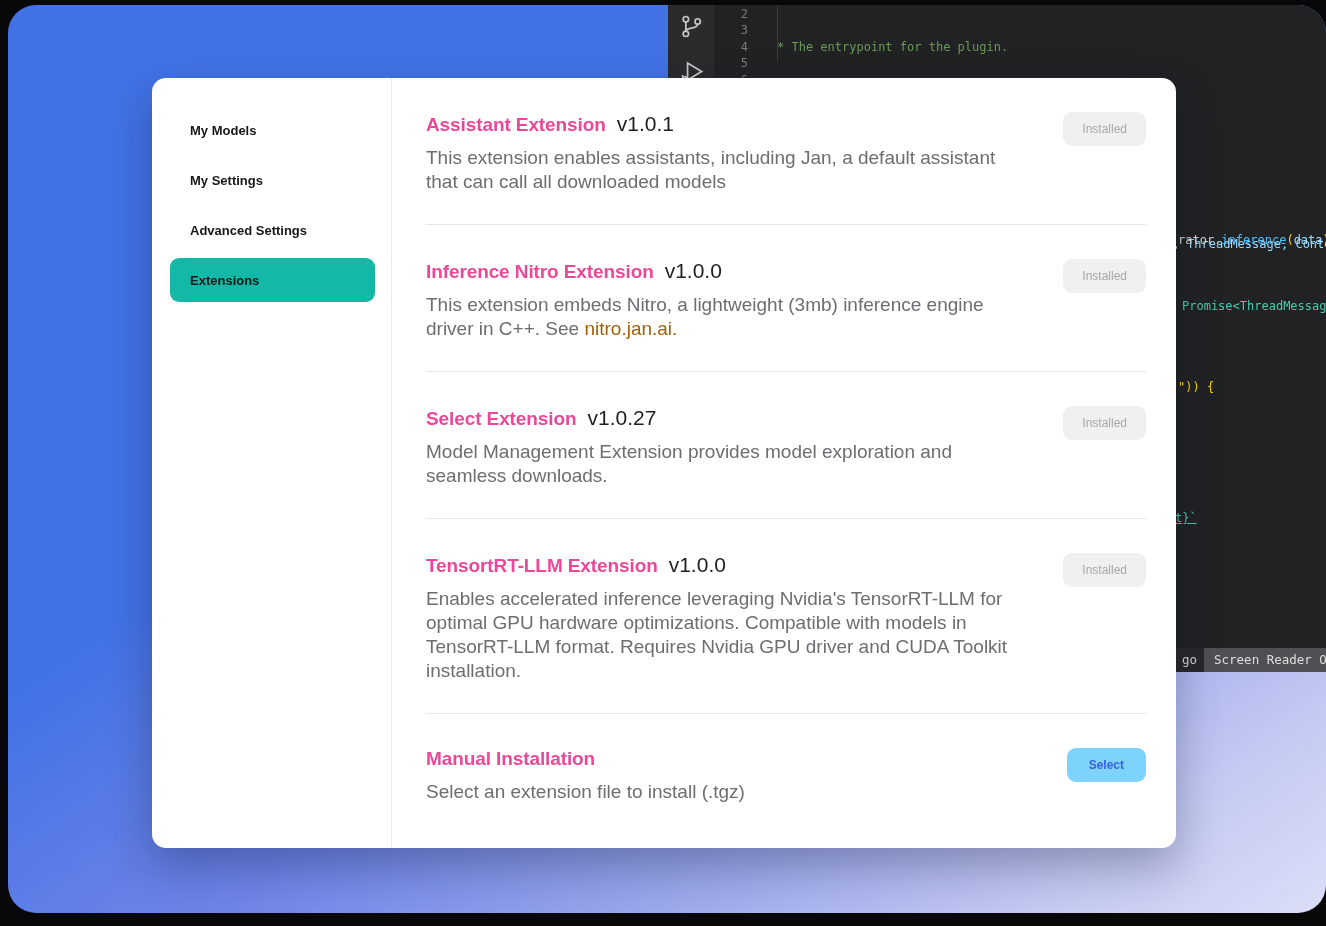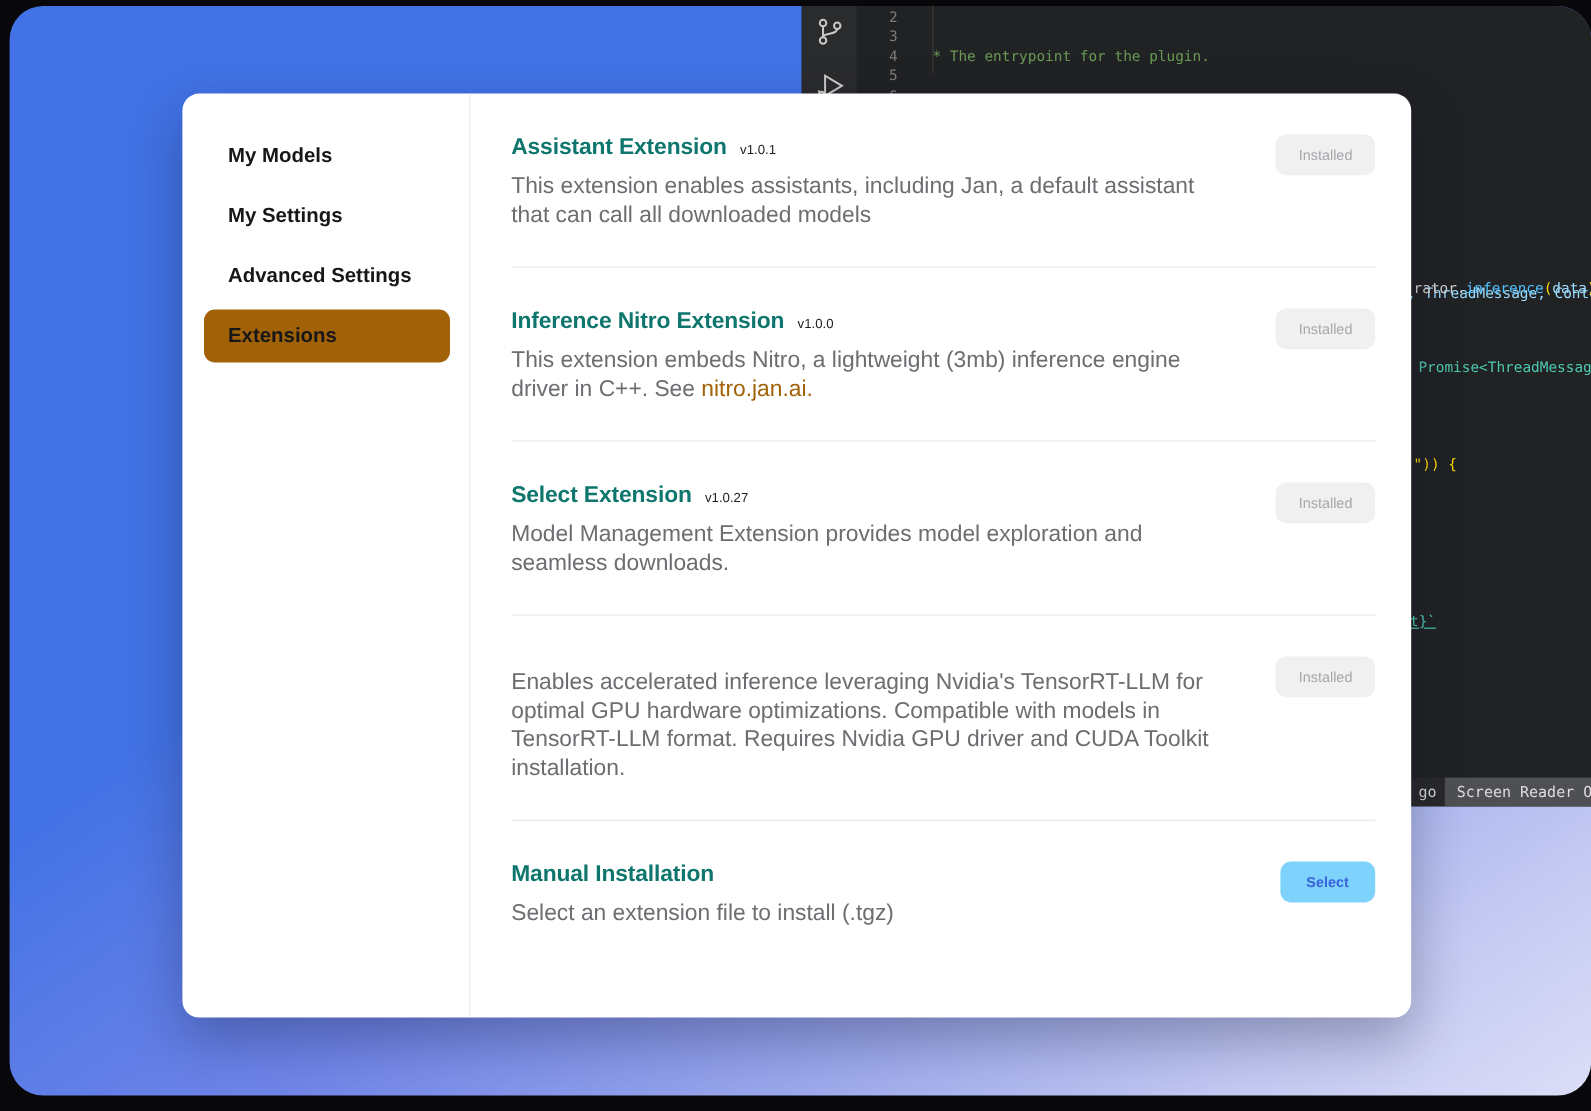--- a/index.html
+++ b/index.html
@@ -59,32 +59,32 @@
     box-shadow:0 18px 45px rgba(10,15,40,.30);
     display:flex; overflow:hidden;
   }
   .sidebar {
     width:240px; border-right:1px solid #ececec;
     padding:30px 16px 0 18px; flex-shrink:0;
   }
   .side-item {
     height:44px; display:flex; align-items:center;
     padding:0 20px; margin-bottom:6px; border-radius:9px;
-    font-size:17px; font-weight:700; color:#17171a; cursor:pointer;
-  }
-  .side-item.active { background:#a16207; }
+    font-size:13px; font-weight:700; color:#17171a; cursor:pointer;
+  }
+  .side-item.active { background:#14b8a6; }
   .content { flex:1; padding:34px 30px 0 34px; overflow:hidden; }
   .entry {
     display:flex; justify-content:space-between; align-items:flex-start; gap:24px;
     padding:34px 0 30px; border-bottom:1px solid #e8e8e8;
   }
   .entry:first-child { padding-top:0; }
   .entry:last-child  { border-bottom:none;justify-content:space-between; }
-  .entry-title { font-size:19px; font-weight:700; color:#0f766e; letter-spacing:-.1px; }
-  .entry-version { font-size:11px; font-weight:400; color:#1f1f22; margin-left:11px; }
+  .entry-title { font-size:19px; font-weight:700; color:#ec4899; letter-spacing:-.1px; }
+  .entry-version { font-size:21px; font-weight:400; color:#1f1f22; margin-left:11px; }
   .entry-desc {
     margin-top:10px; font-size:19px; line-height:24px; color:#6d6d72;
     white-space:pre-line; max-width:600px;
   }
   .entry-desc a { color:#a16207; text-decoration:none; cursor:pointer; }
   .btn {
     border:none; border-radius:9px; padding:10px 19px;
     font-family:"Liberation Sans", sans-serif; font-size:12px; white-space:nowrap; flex-shrink:0;
   }
   .btn-installed { background:#f0f0f1; color:#a7a7ac; font-weight:500; }
@@ -177,20 +177,23 @@
             <span class="entry-title">Select Extension</span><span class="entry-version">v1.0.27</span>
           </div>
           <p class="entry-desc">Model Management Extension provides model exploration and
 seamless downloads.</p>
         </div>
         <button class="btn btn-installed">Installed</button>
       </div>
 
       <div class="entry">
         <div>
+          <div>
+            <span class="entry-title">TensortRT-LLM Extension</span><span class="entry-version">v1.0.0</span>
+          </div>
           <p class="entry-desc">Enables accelerated inference leveraging Nvidia's TensorRT-LLM for
 optimal GPU hardware optimizations. Compatible with models in
 TensorRT-LLM format. Requires Nvidia GPU driver and CUDA Toolkit
 installation.</p>
         </div>
         <button class="btn btn-installed">Installed</button>
       </div>
 
       <div class="entry">
         <div>

